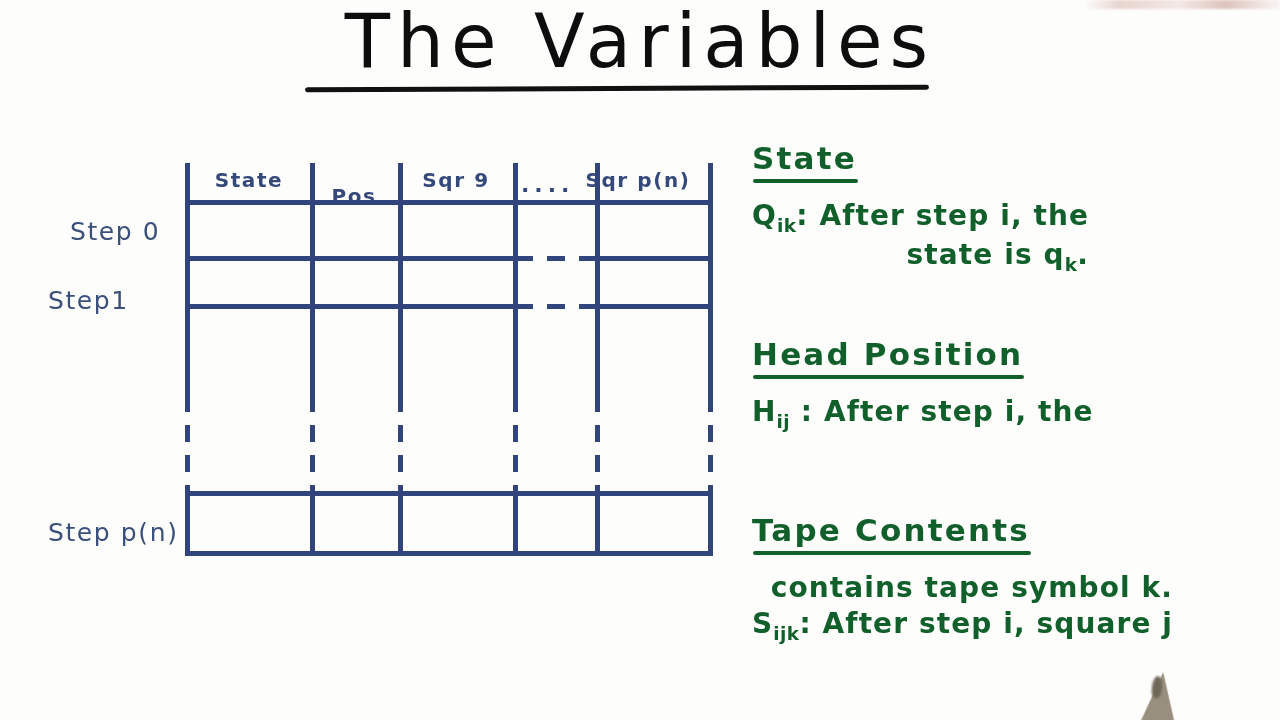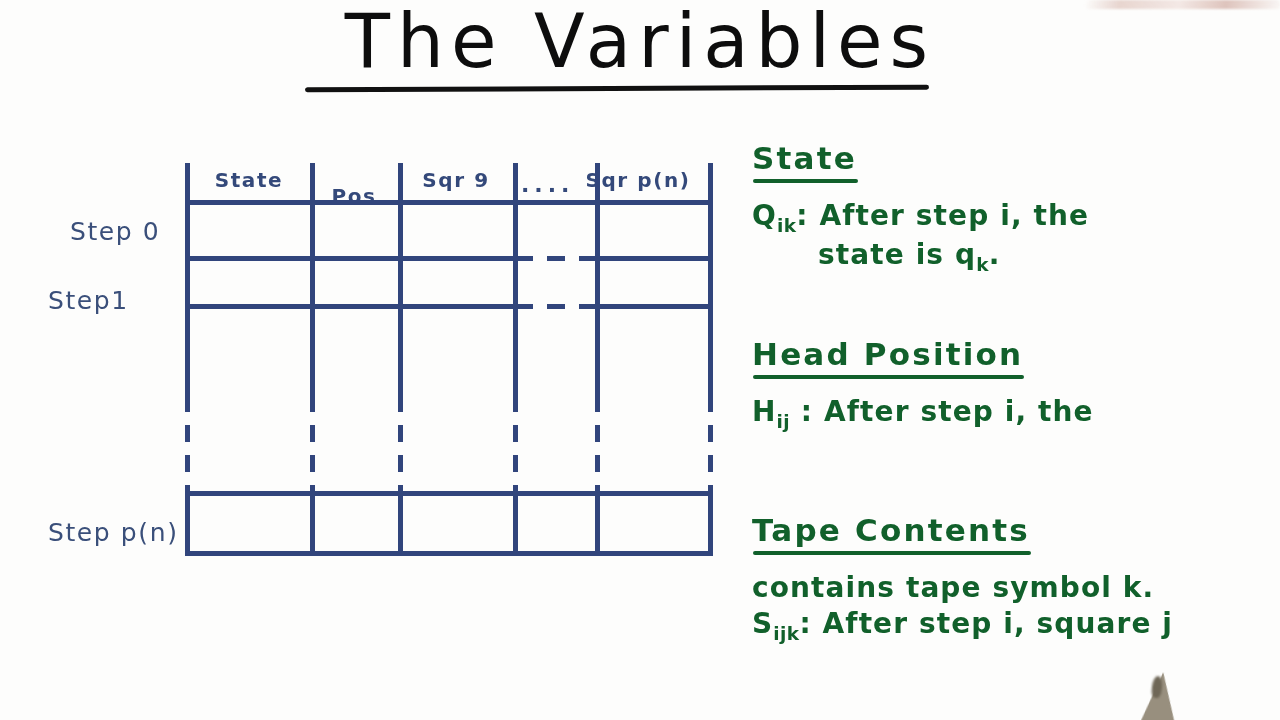--- a/index.html
+++ b/index.html
@@ -160,20 +160,21 @@
     border-radius: 2px;
   }
   .note-body {
     color: #11602b;
     font-family: "DejaVu Sans", sans-serif;
     font-size: 28px;
     letter-spacing: 1.1px;
     font-weight: 600;
     line-height: 1.28;
     white-space: nowrap;
+    text-align: right;
   }
   .note-body sub {
     font-size: 0.66em;
     letter-spacing: 0.4px;
   }
   .indent-1 { padding-left: 66px; }
   .indent-2 { padding-left: 64px; }
 
   .sec { position: absolute; left: 0; }
   #sec-state { top: 0px; }

